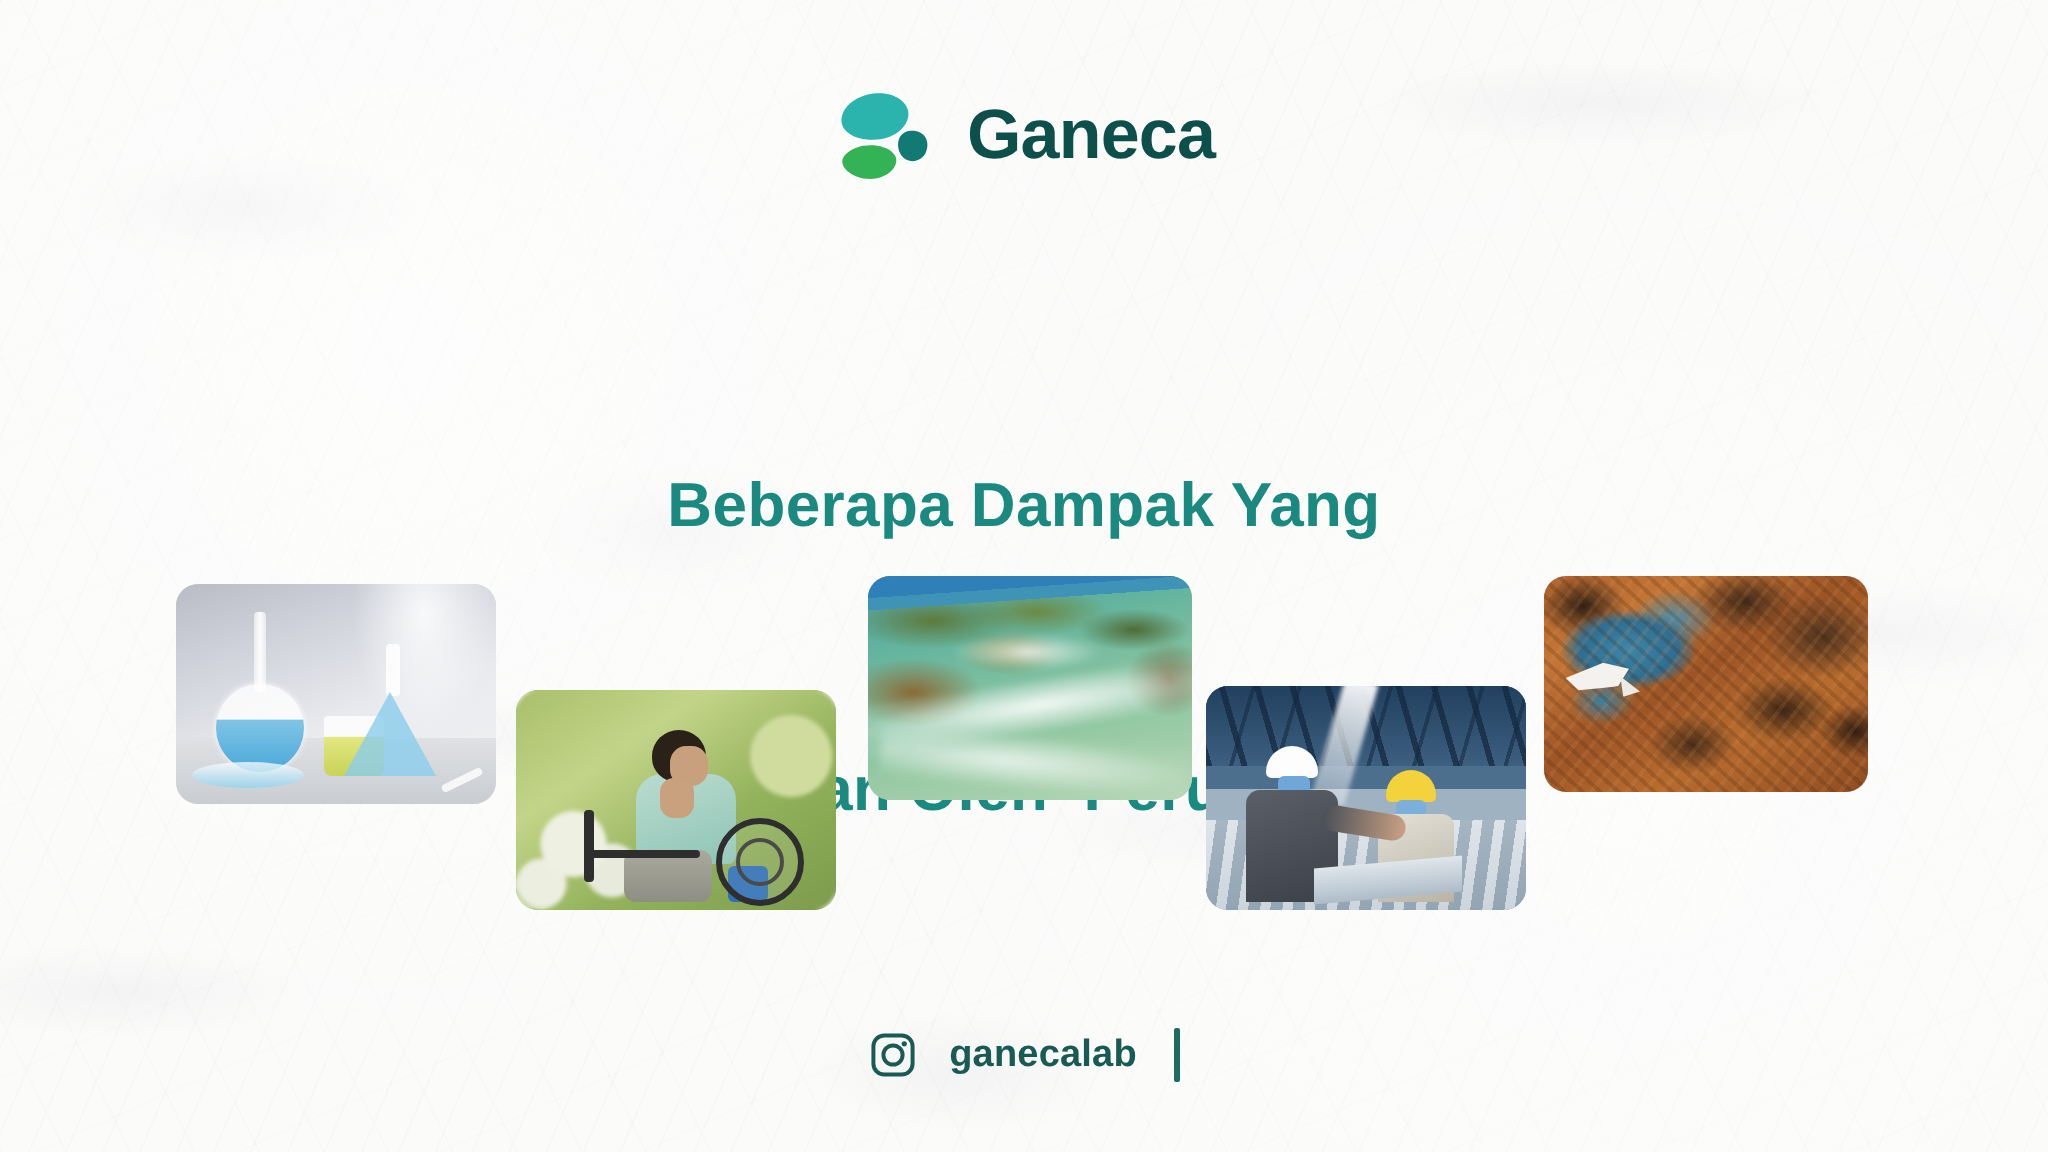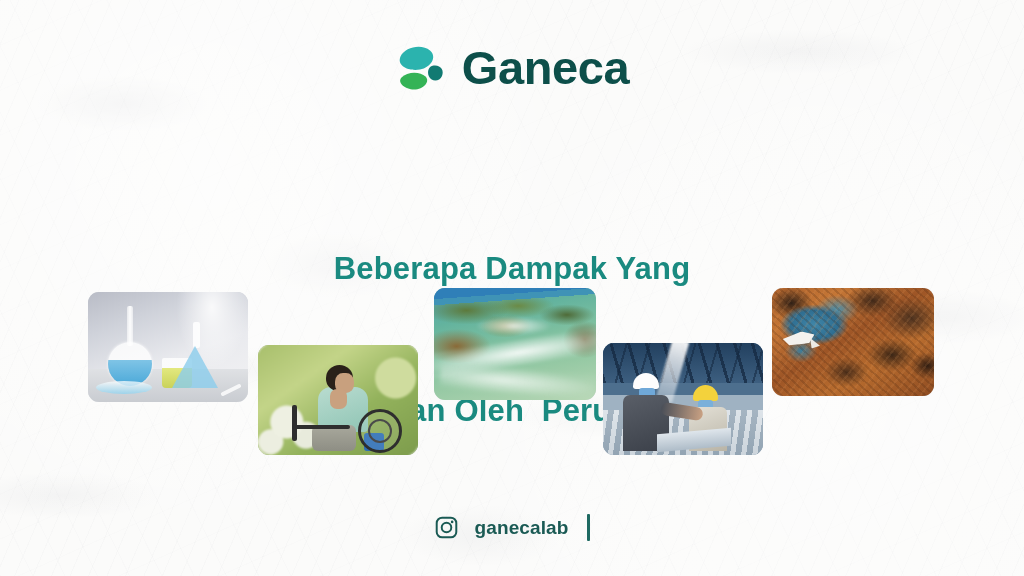--- a/index.html
+++ b/index.html
@@ -52,29 +52,29 @@
       radial-gradient(circle at 80% 70%, rgba(255,255,255,.45), transparent 45%);
   }
 
   
   #brand {
     position:absolute; left:0; right:0; top:40px;
     display:flex; align-items:center; justify-content:center; gap:13px;
   }
   #logo-mark { width:54px; height:54px; display:block; }
   #brand-name {
-    font-size:47px; font-weight:bold;
+    font-size:35px; font-weight:bold;
     letter-spacing:-.4px;
     color:#0d4f4a;
     line-height:1;
   }
 
   
   #title {
-    position:absolute; left:0; right:0; top:151px;
+    position:absolute; left:0; right:0; top:135px;
     text-align:center;
     color:#1a8a80;
     font-size:31px;
     font-weight:bold;
     line-height:1.52;
     letter-spacing:.2px;
     white-space:pre;
   }
 
   

